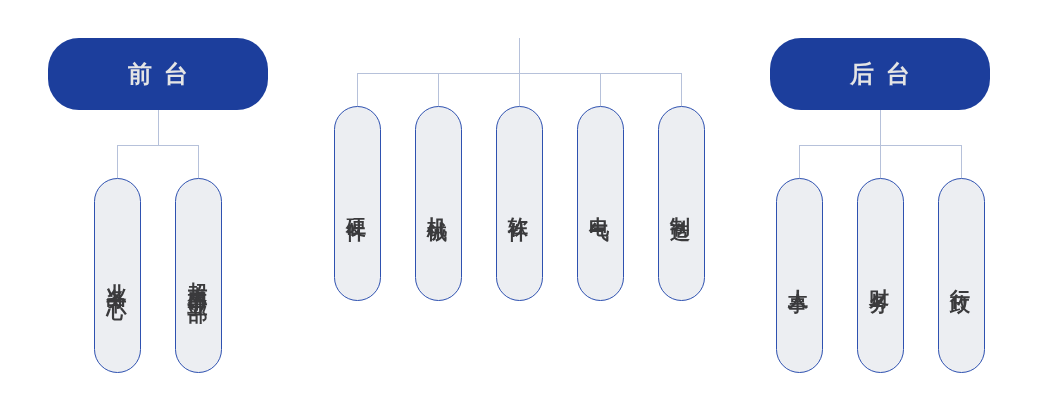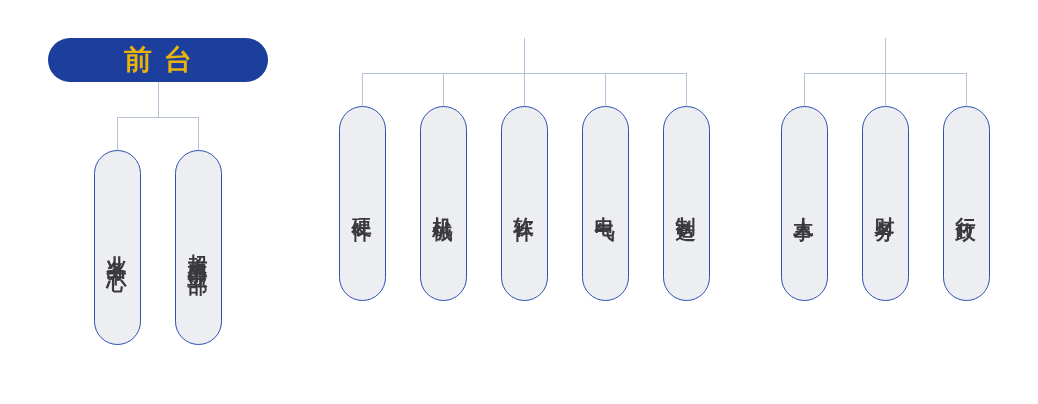--- a/index.html
+++ b/index.html
@@ -25,28 +25,28 @@
     justify-content: space-between;
     align-items: flex-start;
   }
   .group {
     display: flex;
     flex-direction: column;
     align-items: center;
   }
   .header-pill {
     width: 220px;
-    height: 44px;
+    height: 72px;
     border-radius: 31px;
     background: var(--blue);
-    color: #eab308;
+    color: #e5e5e5;
     display: flex;
     align-items: center;
     justify-content: center;
-    font-size: 28px;
+    font-size: 24px;
     font-weight: bold;
     letter-spacing: 12px;
     text-indent: 12px;
   }
   
   .conn { position: relative; height: 68px; }
   .stem {
     position: absolute;
     left: 50%;
     top: 0;
@@ -165,20 +165,23 @@
       <div class="child-pill">
         <span class="vlabel">电气</span>
       </div>
       <div class="child-pill">
         <span class="vlabel">制造</span>
       </div>
     </div>
   </section>
 
   <section class="group g3">
+    <div class="header-pill">
+      <span>后台</span>
+    </div>
     <div class="conn">
       <div class="stem"></div>
       <div class="rail"></div>
       <div class="stubs">
         <div class="stub-cell">
             <div class="stub"></div>
           </div>
         <div class="stub-cell">
             <div class="stub"></div>
           </div>

